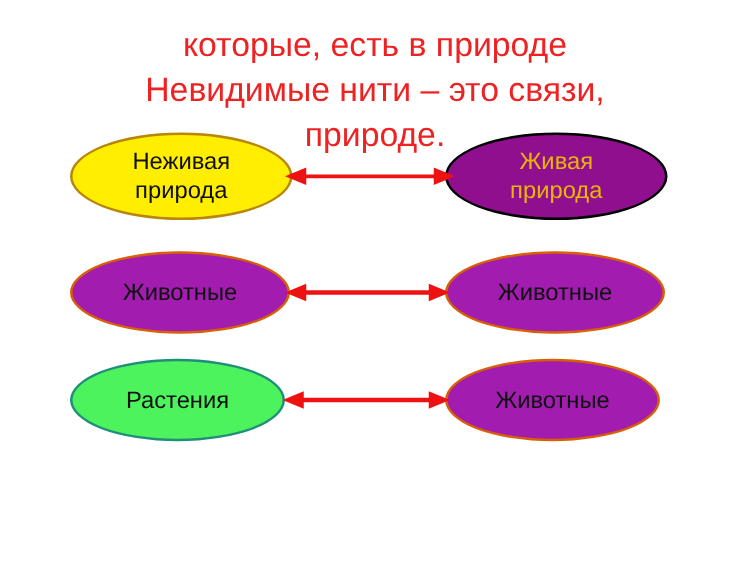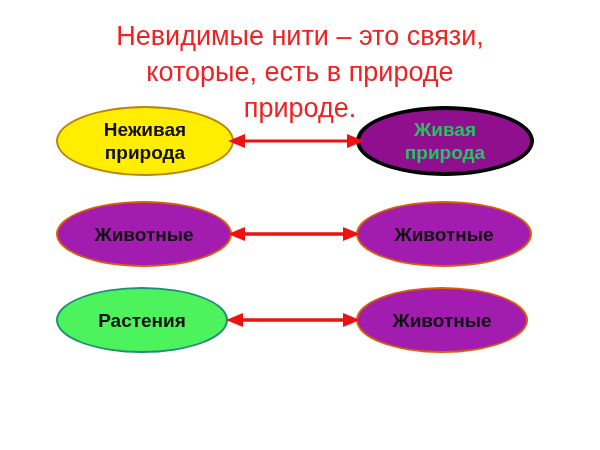--- a/index.html
+++ b/index.html
@@ -34,21 +34,20 @@
     z-index: 5;
   }
   #title .tline { display: block; }
 
   
   .row {
     position: absolute;
     left: 0;
     width: 600px;
     height: 74px;
-    font-weight: bold;
   }
 
   .node {
     position: absolute;
     top: 0;
     display: flex;
     align-items: center;
     justify-content: center;
     text-align: center;
     border-radius: 50%;
@@ -68,41 +67,41 @@
   
   .n-left  { left: 56px; }
   .n-right { left: 356px; }
 
   .sz-a { width: 178px; height: 70px; }
   .sz-b { width: 176px; height: 66px; }
   .sz-c { width: 172px; height: 66px; }
   .sz-d { width: 168px; height: 64px; }
 
   .fill-yellow { background: #ffee00; border: 2.5px solid #b8860b; }
-  .fill-purple { background: #8f0f8f; border: 4px solid #000000; color: #22c55e; }
+  .fill-purple { background: #8f0f8f; border: 2px solid #000000; color: #eab308; }
   .fill-orange { background: #a21caf; border: 2.5px solid #d95f06; }
   .fill-green  { background: #4cf35c; border: 2.5px solid #1f8f7a; }
   .fill-pink   { background: #f6a0e8; border: 2.5px solid #9310c4; }
   .fill-gray   { background: #e0e0e0; border: none; }
 
   
   .arrow {
     position: absolute;
     z-index: 4;
     overflow: visible;
   }
 </style>
 </head>
 <body>
 
 <div id="stage">
 
   <div id="title">
+    <span class="tline">которые, есть в природе</span>
     <span class="tline">Невидимые нити – это связи,</span>
-    <span class="tline">которые, есть в природе</span>
     <span class="tline">природе.</span>
   </div>
 
   <div class="row" style="top:106px;">
     <div class="node n-left sz-a fill-yellow">
       <span class="lbl">
         <span>Неживая</span><br>
         <span>природа</span>
       </span>
     </div>

